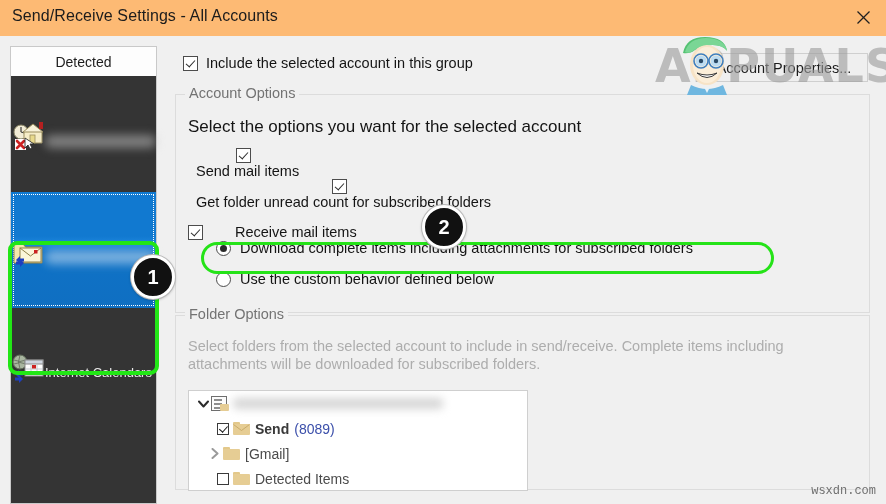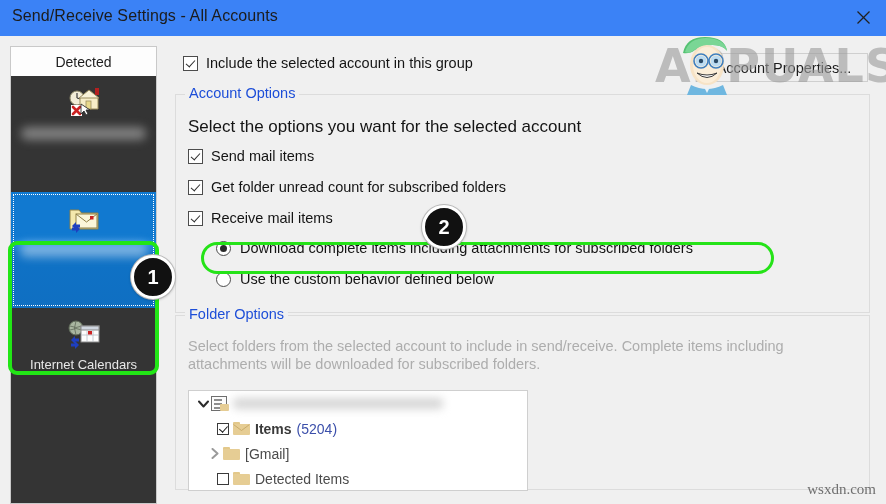--- a/index.html
+++ b/index.html
@@ -21,21 +21,21 @@
     height: 504px;
     background: #f0f0f0;
     overflow: hidden;
   }
 
   
   .titlebar {
     position: absolute;
     left: 0; top: 0;
     width: 886px; height: 36px;
-    background: #3b82f6;
+    background: #fdba74;
   }
   .title-text {
     position: absolute;
     left: 12px; top: 7px;
     font-size: 16px;
     color: #1c1c1c;
     letter-spacing: 0.1px;
     white-space: nowrap;
   }
   .close-btn {
@@ -84,21 +84,21 @@
     width: 145px;
     bottom: 0;
     background: #343434;
   }
   .acct-item {
     position: relative;
     width: 145px;
     height: 116px;
     box-sizing: border-box;
     display: flex;
-    flex-direction: column;
+    flex-direction: row;
     align-items: center;
     justify-content: flex-start;
     padding-top: 12px;
     cursor: pointer;
   }
   .acct-item.selected {
     background: #0b7ad1;
     background: linear-gradient(180deg,#1179d0 0%, #1179d0 38%, #1d86dd 45%, #0f72c6 52%, #0f6fc2 100%);
     outline: 1px dotted #ffffff;
     outline-offset: -3px;
@@ -206,38 +206,38 @@
     position: absolute;
     border: 1px solid #dcdcdc;
     box-sizing: border-box;
   }
   .groupbox .legend {
     position: absolute;
     top: -10px; left: 9px;
     background: #f0f0f0;
     padding: 0 4px;
     font-size: 14.5px;
-    color: #1d4ed8;
+    color: #737373;
     white-space: nowrap;
   }
 
   #account-options {
     left: 8px; top: 58px;
     width: 695px; height: 219px;
   }
   .ao-desc {
     position: absolute;
     left: 12px; top: 22px;
     font-size: 17px;
     color: #141414;
     white-space: nowrap;
   }
-  .ao-chk-1 { position: absolute; left: 12px; top: 53px; }
-  .ao-chk-2 { position: absolute; left: 12px; top: 84px; }
-  .ao-chk-3 { position: absolute; left: 12px; top: 115px; }
+  .ao-chk-1 { position: absolute; left: 12px; top: 53px; flex-direction: column; }
+  .ao-chk-2 { position: absolute; left: 12px; top: 84px; flex-direction: column; }
+  .ao-chk-3 { position: absolute; left: 12px; top: 129px; gap: 24px; }
 
   .radio-row {
     display: flex;
     align-items: center;
     cursor: pointer;
   }
   .radio {
     width: 15px; height: 15px;
     border: 1px solid #4c4c4c;
     border-radius: 50%;
@@ -424,23 +424,23 @@
     font-size: 46px;
     font-weight: bold;
     color: #9d9d9d;
     opacity: 0.62;
     letter-spacing: 1px;
     font-family: "DejaVu Sans", sans-serif;
   }
   .wsxdn-wm {
     position: absolute;
     right: 10px; bottom: 6px;
-    font-size: 15px;
+    font-size: 12px;
     color: #6f6f6f;
-    font-family: Liberation Serif, serif;
+    font-family: Liberation Mono, monospace;
     z-index: 30;
     margin-left: 12px;
   }
 </style>
 </head>
 <body>
 
 <div class="window">
 
   <div class="titlebar">
@@ -579,22 +579,22 @@
 
           <div class="tree-row" style="padding-left:28px">
             <span class="tree-chk checked"></span>
             <span class="folder-ico">
               <span class="tab"></span>
                 <span class="bod"></span>
               <svg style="position:absolute;left:0;top:2px" width="17" height="11" viewBox="0 0 17 11" aria-hidden="true">
                 <polyline points="0.5,0.5 8.5,6.5 16.5,0.5" fill="none" stroke="#c8ab6b" stroke-width="1"></polyline>
               </svg>
             </span>
-            <span class="tree-label bold">Items</span>
-            <span class="tree-count">(5204)</span>
+            <span class="tree-label bold">Send</span>
+            <span class="tree-count">(8089)</span>
           </div>
 
           <div class="tree-row" style="padding-left:18px">
             <span class="tw">
               <svg width="8" height="11" viewBox="0 0 8 11" aria-hidden="true">
                 <polyline points="1.5,1 6.5,5.5 1.5,10" fill="none" stroke="#9a9a9a" stroke-width="2" stroke-linecap="round" stroke-linejoin="round"></polyline>
               </svg>
             </span>
             <span class="folder-ico">
               <span class="tab"></span>

